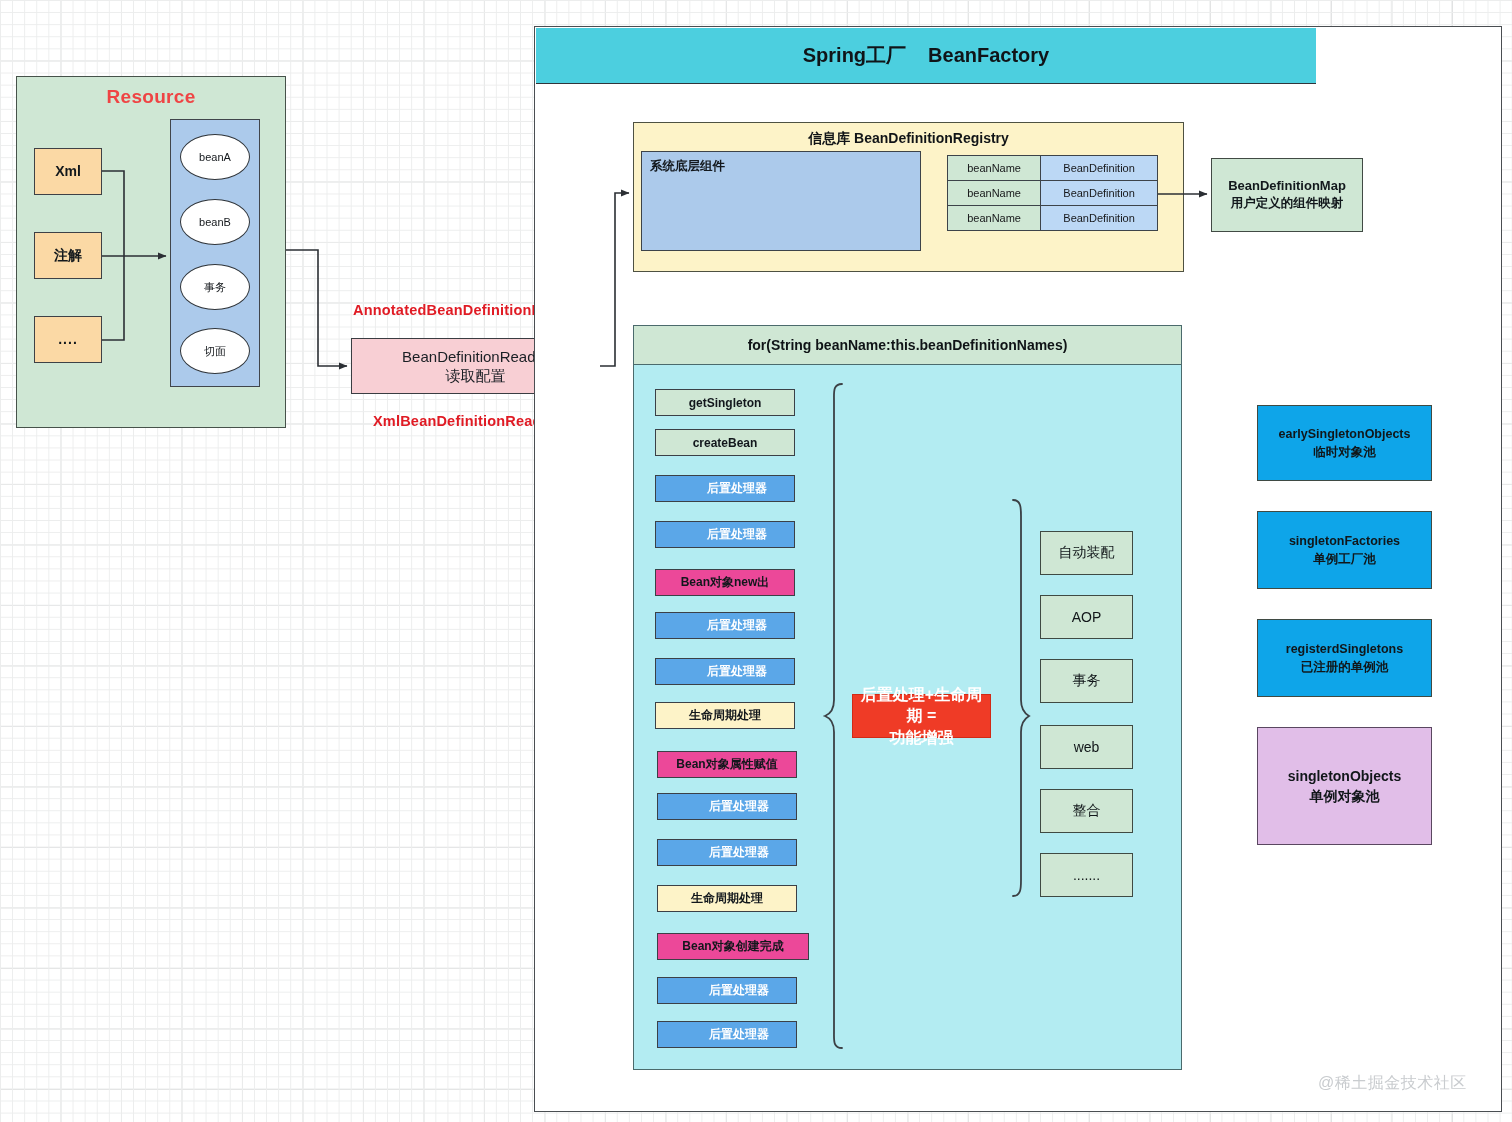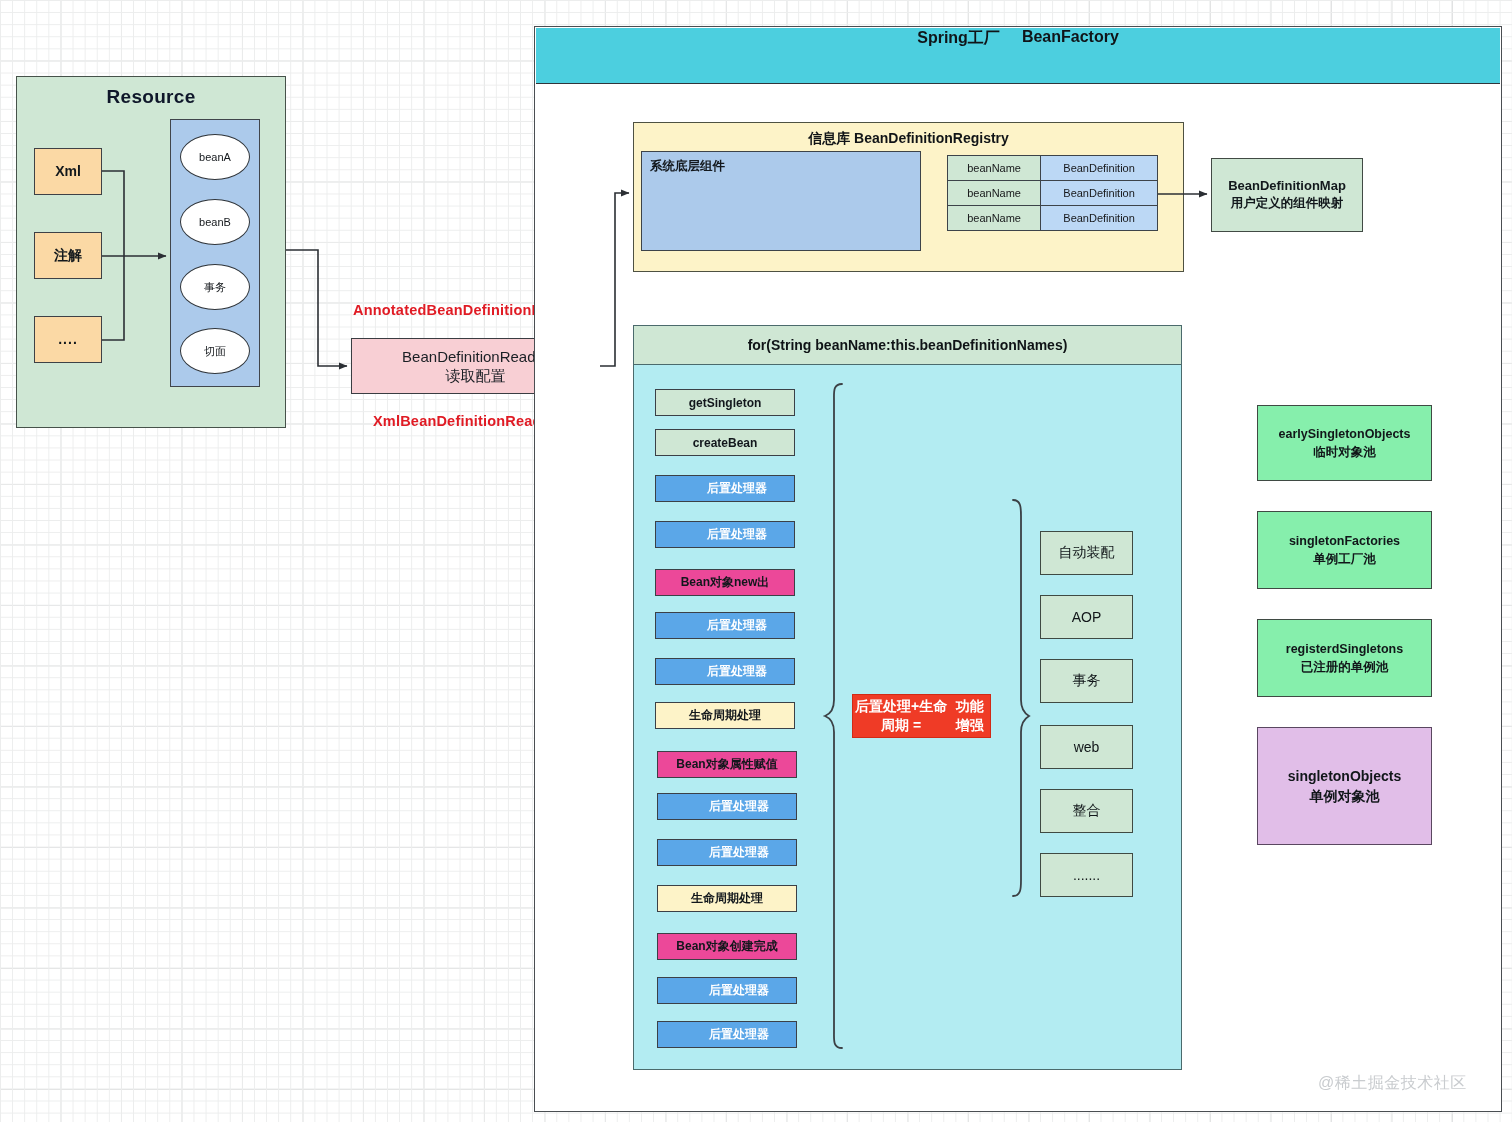--- a/index.html
+++ b/index.html
@@ -36,21 +36,21 @@
   }
 
   
   #resource-panel {
     left: 16px; top: 76px; width: 270px; height: 352px;
     background: #cfe7d4;
     border: 1.6px solid #46524a;
   }
   #resource-title {
     position: absolute; left: 16px; top: 86px; width: 270px;
-    text-align: center; font-size: 19px; font-weight: bold; color: #0f172a;
+    text-align: center; font-size: 19px; font-weight: bold; color: #ef4444;
     letter-spacing: .3px;
   }
   .res-src {
     background: #fbd9a5; border: 1.6px solid #3e4146;
     font-size: 14px; font-weight: bold;
   }
   #res-xml  { left: 34px; top: 148px;  width: 68px; height: 47px; }
   #res-anno { left: 34px; top: 232px;  width: 68px; height: 47px; }
   #res-etc  { left: 34px; top: 316px;  width: 68px; height: 47px; font-weight:bold; letter-spacing:1px;}
 
@@ -83,24 +83,24 @@
   }
   #label-annotated { left: 353px; top: 302px; }
   #label-xml       { left: 373px; top: 413px; }
 
   
   #factory-panel {
     left: 534px; top: 26px; width: 968px; height: 1086px;
     background: #ffffff; border: 1.8px solid #4a4e52;
   }
   #factory-header {
-    position: absolute; left: 536px; top: 28px; width: 964px; height: 56px;
+    position: absolute; left: 536px; top: 28px; width: 780px; height: 56px;
     background: #4ccfdf; border-bottom: 1.8px solid #30343a;
-    display: flex; justify-content: center;
-    font-size: 16px; font-weight: bold; color: #101418;
+    display: flex; align-items: center; justify-content: center;
+    font-size: 20px; font-weight: bold; color: #101418;
   }
   #factory-header .hdr-gap { display: inline-block; width: 22px; }
 
   
   #registry-panel {
     left: 633px; top: 122px; width: 551px; height: 150px;
     background: #fdf3c8; border: 1.6px solid #4e5142;
   }
   #registry-title {
     position: absolute; left: 633px; top: 130px; width: 551px;
@@ -152,41 +152,41 @@
   }
   .step.green  { background: #cfe7d4; }
   .step.blue   { background: #5ba7e8; color: #ffffff; padding-left: 24px; }
   .step.pink   { background: #ec4899; }
   .step.yellow { background: #fdf3c8; }
 
   
   #red-box {
     left: 852px; top: 694px; width: 139px; height: 44px;
     background: #ef3b26; border: 1.6px solid #d12a16;
-    flex-direction: row;
-    font-size: 14px; font-weight: bold; color: #ffffff; line-height: 1.35;
+    flex-direction: column;
+    font-size: 16px; font-weight: bold; color: #ffffff; line-height: 1.35;
   }
 
   
   .feature {
     position: absolute; left: 1040px; width: 93px; height: 44px;
     background: #cfe7d4; border: 1.6px solid #3f4a43;
     display: flex; align-items: center; justify-content: center;
     font-size: 14px; color: #111619;
   }
 
   
   .pool {
     position: absolute; left: 1257px; width: 175px;
     border: 1.6px solid #3f4a43;
     display: flex; flex-direction: column;
     align-items: center; justify-content: center;
     font-size: 12.5px; font-weight: bold; color: #111619; line-height: 1.45;
   }
-  .pool.green  { background: #86efac; }
+  .pool.green  { background: #0ea5e9; }
   .pool.purple { background: #e1bee8; border-color: #5a4760; }
 
   #watermark {
     position: absolute; left: 1318px; top: 1073px;
     font-size: 16px; color: #c9cccf; letter-spacing: .5px;
   }
 
   svg.overlay { position: absolute; left: 0; top: 0; width: 1512px; height: 1122px;
                 pointer-events: none; }
 </style>
@@ -256,21 +256,21 @@
 <div class="step blue" style="top:475px">后置处理器</div>
 <div class="step blue" style="top:521px">后置处理器</div>
 <div class="step pink" style="top:569px">Bean对象new出</div>
 <div class="step blue" style="top:612px">后置处理器</div>
 <div class="step blue" style="top:658px">后置处理器</div>
 <div class="step yellow" style="top:702px">生命周期处理</div>
 <div class="step pink" style="top:751px; left:657px; width:140px;">Bean对象属性赋值</div>
 <div class="step blue" style="top:793px; left:657px; width:140px;">后置处理器</div>
 <div class="step blue" style="top:839px; left:657px; width:140px;">后置处理器</div>
 <div class="step yellow" style="top:885px; left:657px; width:140px;">生命周期处理</div>
-<div class="step pink" style="top:933px; left:657px; width:140px;">Bean对象创建完成</div>
+<div class="step pink" style="top:933px; left:657px; width:152px;">Bean对象创建完成</div>
 <div class="step blue" style="top:977px; left:657px; width:140px;">后置处理器</div>
 <div class="step blue" style="top:1021px; left:657px; width:140px;">后置处理器</div>
 
 <div class="box" id="red-box">
   <span>后置处理+生命周期 =</span>
   <span>功能增强</span>
 </div>
 
 <div class="feature" style="top:531px">自动装配</div>
 <div class="feature" style="top:595px">AOP</div>

